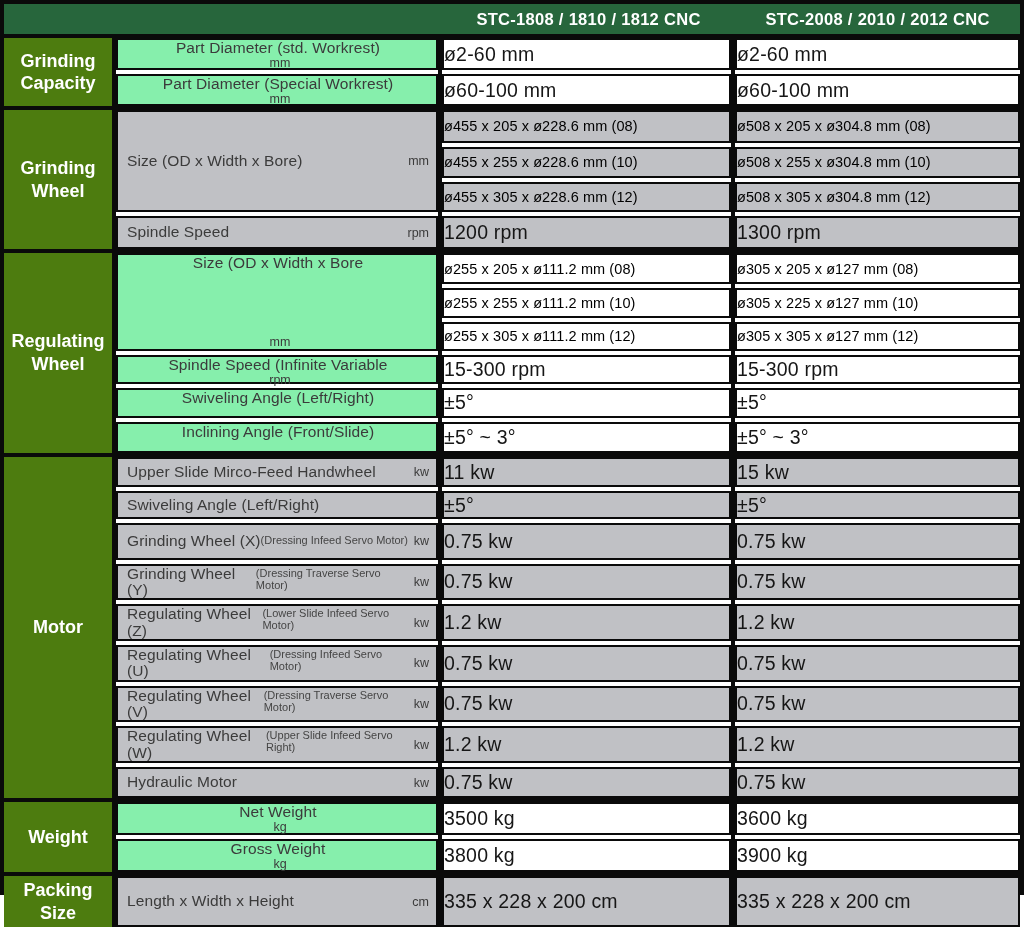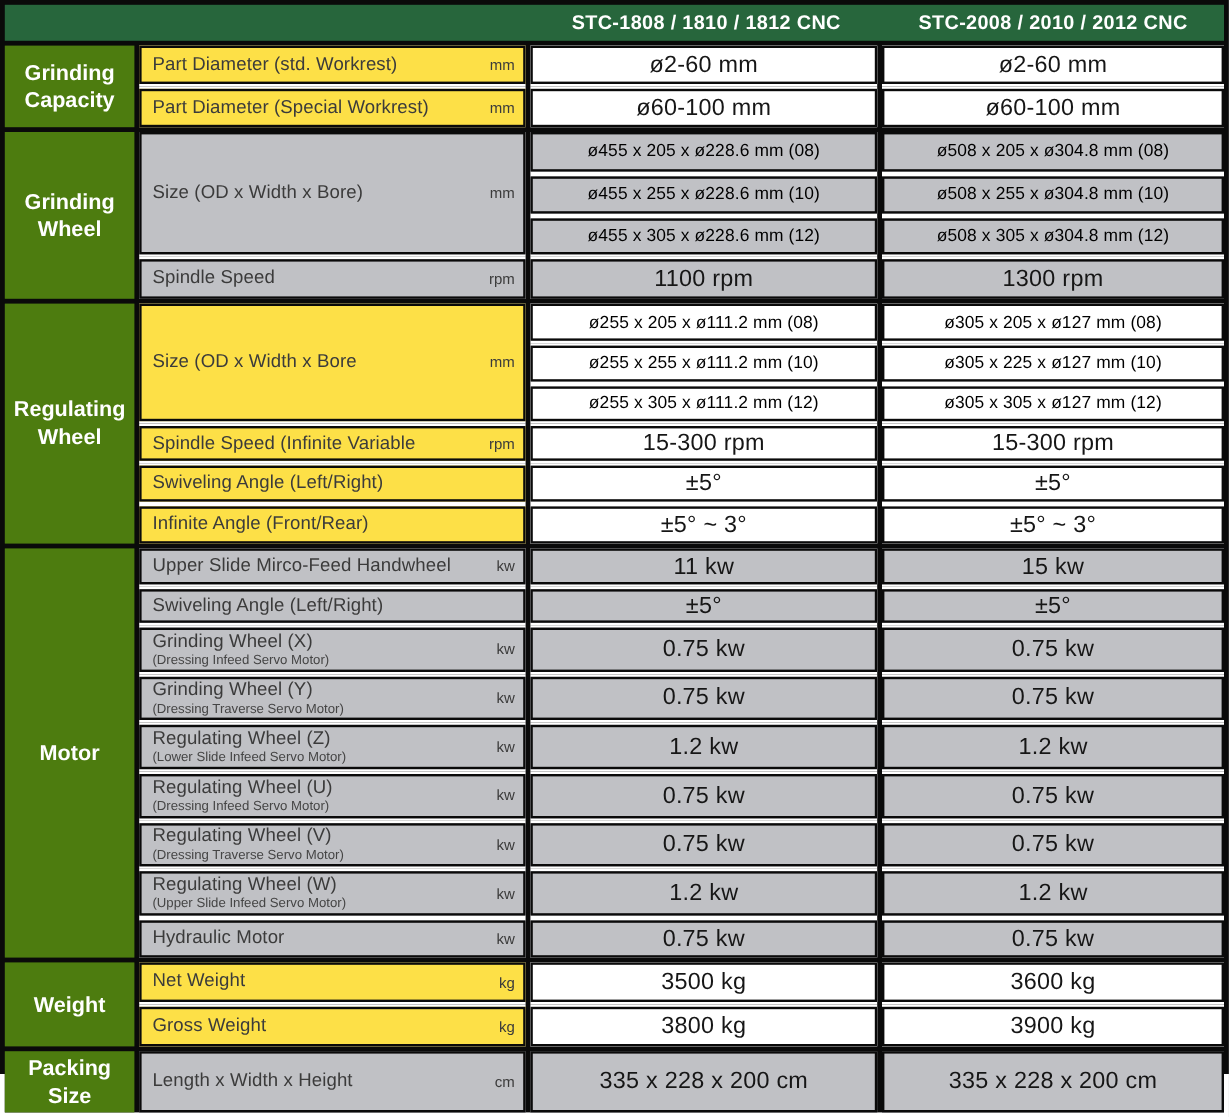--- a/index.html
+++ b/index.html
@@ -38,30 +38,30 @@
 
   .cell{background:#ffffff;padding:2px 0;min-height:0;min-width:0;}
   .cell.rt{padding-top:0;}
   .cell.rb{padding-bottom:0;}
   .cell.span3{grid-row:span 3;}
 
   .box{
     box-sizing:border-box;height:100%;border:2px solid #0a0a0a;
     display:flex;align-items:center;min-width:0;
   }
-  .box.light{background:#fde047;}
+  .box.light{background:#86efac;flex-direction:column;}
   .box.gray{background:#c0c1c5;}
   .box.white{background:#ffffff;}
 
   .spec .box{justify-content:space-between;padding:0 7px 0 9px;}
-  .val  .box{justify-content:center;}
+  .val  .box{justify-content:flex-start;}
 
   .spec-label{font-size:15.5px;color:#3b3b3b;letter-spacing:.1px;line-height:1.05;}
   .unit{font-size:12.5px;color:#3b3b3b;white-space:nowrap;padding-left:4px;}
-  .stack{display:flex;flex-direction:column;justify-content:space-between;}
+  .stack{display:flex;flex-direction:row;justify-content:space-between;}
   .sub{font-size:11px;color:#454545;line-height:1.1;margin-top:1px;}
 
   .val-big{font-size:19.5px;color:#161616;letter-spacing:.2px;white-space:nowrap;}
   .val-small{font-size:14.5px;color:#000000;letter-spacing:.1px;white-space:nowrap;}
 </style>
 </head>
 <body>
 
 <div class="spec-table">
 
@@ -152,21 +152,21 @@
       </div>
 
     <div class="cell spec rb">
         <div class="box gray">
       <span class="spec-label">Spindle Speed</span>
       <span class="unit">rpm</span>
         </div>
       </div>
     <div class="cell val rb">
         <div class="box gray">
-      <span class="val-big">1100 rpm</span>
+      <span class="val-big">1200 rpm</span>
         </div>
       </div>
     <div class="cell val rb">
         <div class="box gray">
       <span class="val-big">1300 rpm</span>
         </div>
       </div>
   </div>
 
   <div class="sec sec-rw">
@@ -239,21 +239,21 @@
         </div>
       </div>
     <div class="cell val">
         <div class="box white">
       <span class="val-big">±5°</span>
         </div>
       </div>
 
     <div class="cell spec rb">
         <div class="box light">
-      <span class="spec-label">Infinite Angle (Front/Rear)</span>
+      <span class="spec-label">Inclining Angle (Front/Slide)</span>
         </div>
       </div>
     <div class="cell val rb">
         <div class="box white">
       <span class="val-big">±5° ~ 3°</span>
         </div>
       </div>
     <div class="cell val rb">
         <div class="box white">
       <span class="val-big">±5° ~ 3°</span>
@@ -394,21 +394,21 @@
     <div class="cell val">
         <div class="box gray">
       <span class="val-big">0.75 kw</span>
         </div>
       </div>
 
     <div class="cell spec">
         <div class="box gray">
       <span class="stack">
         <span class="spec-label">Regulating Wheel (W)</span>
-        <span class="sub">(Upper Slide Infeed Servo Motor)</span>
+        <span class="sub">(Upper Slide Infeed Servo Right)</span>
           </span>
       <span class="unit">kw</span>
         </div>
       </div>
     <div class="cell val">
         <div class="box gray">
       <span class="val-big">1.2 kw</span>
         </div>
       </div>
     <div class="cell val">

